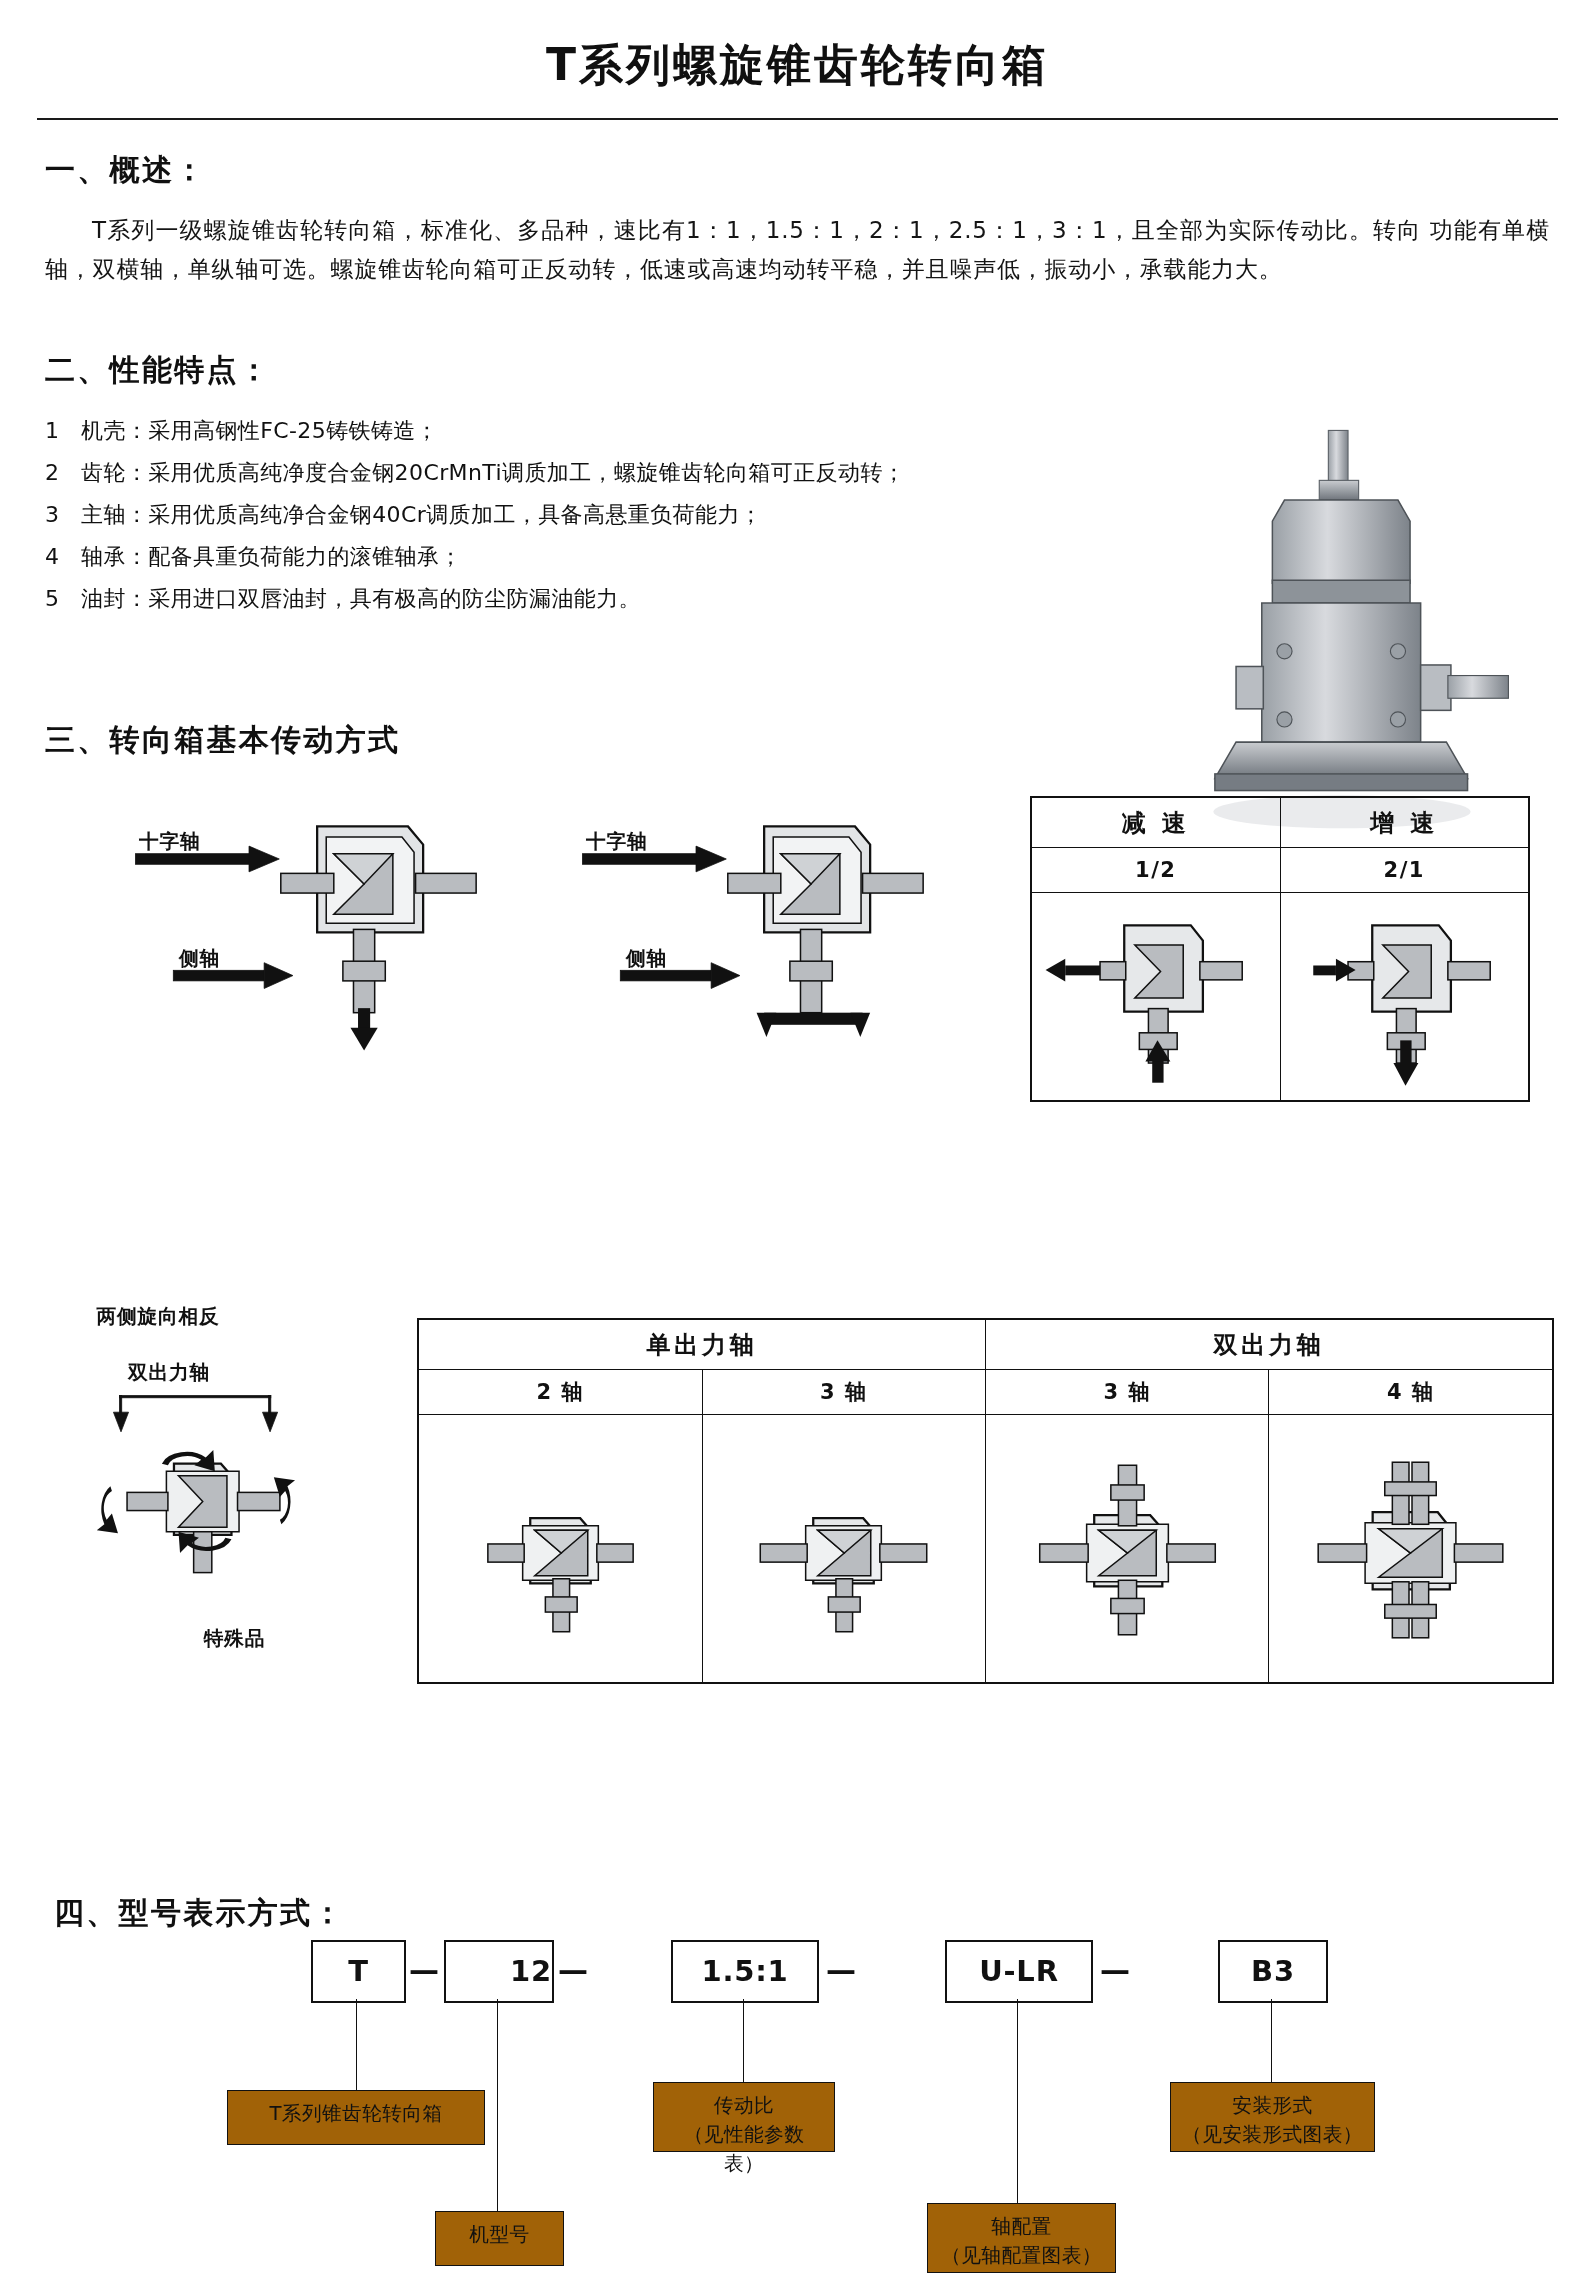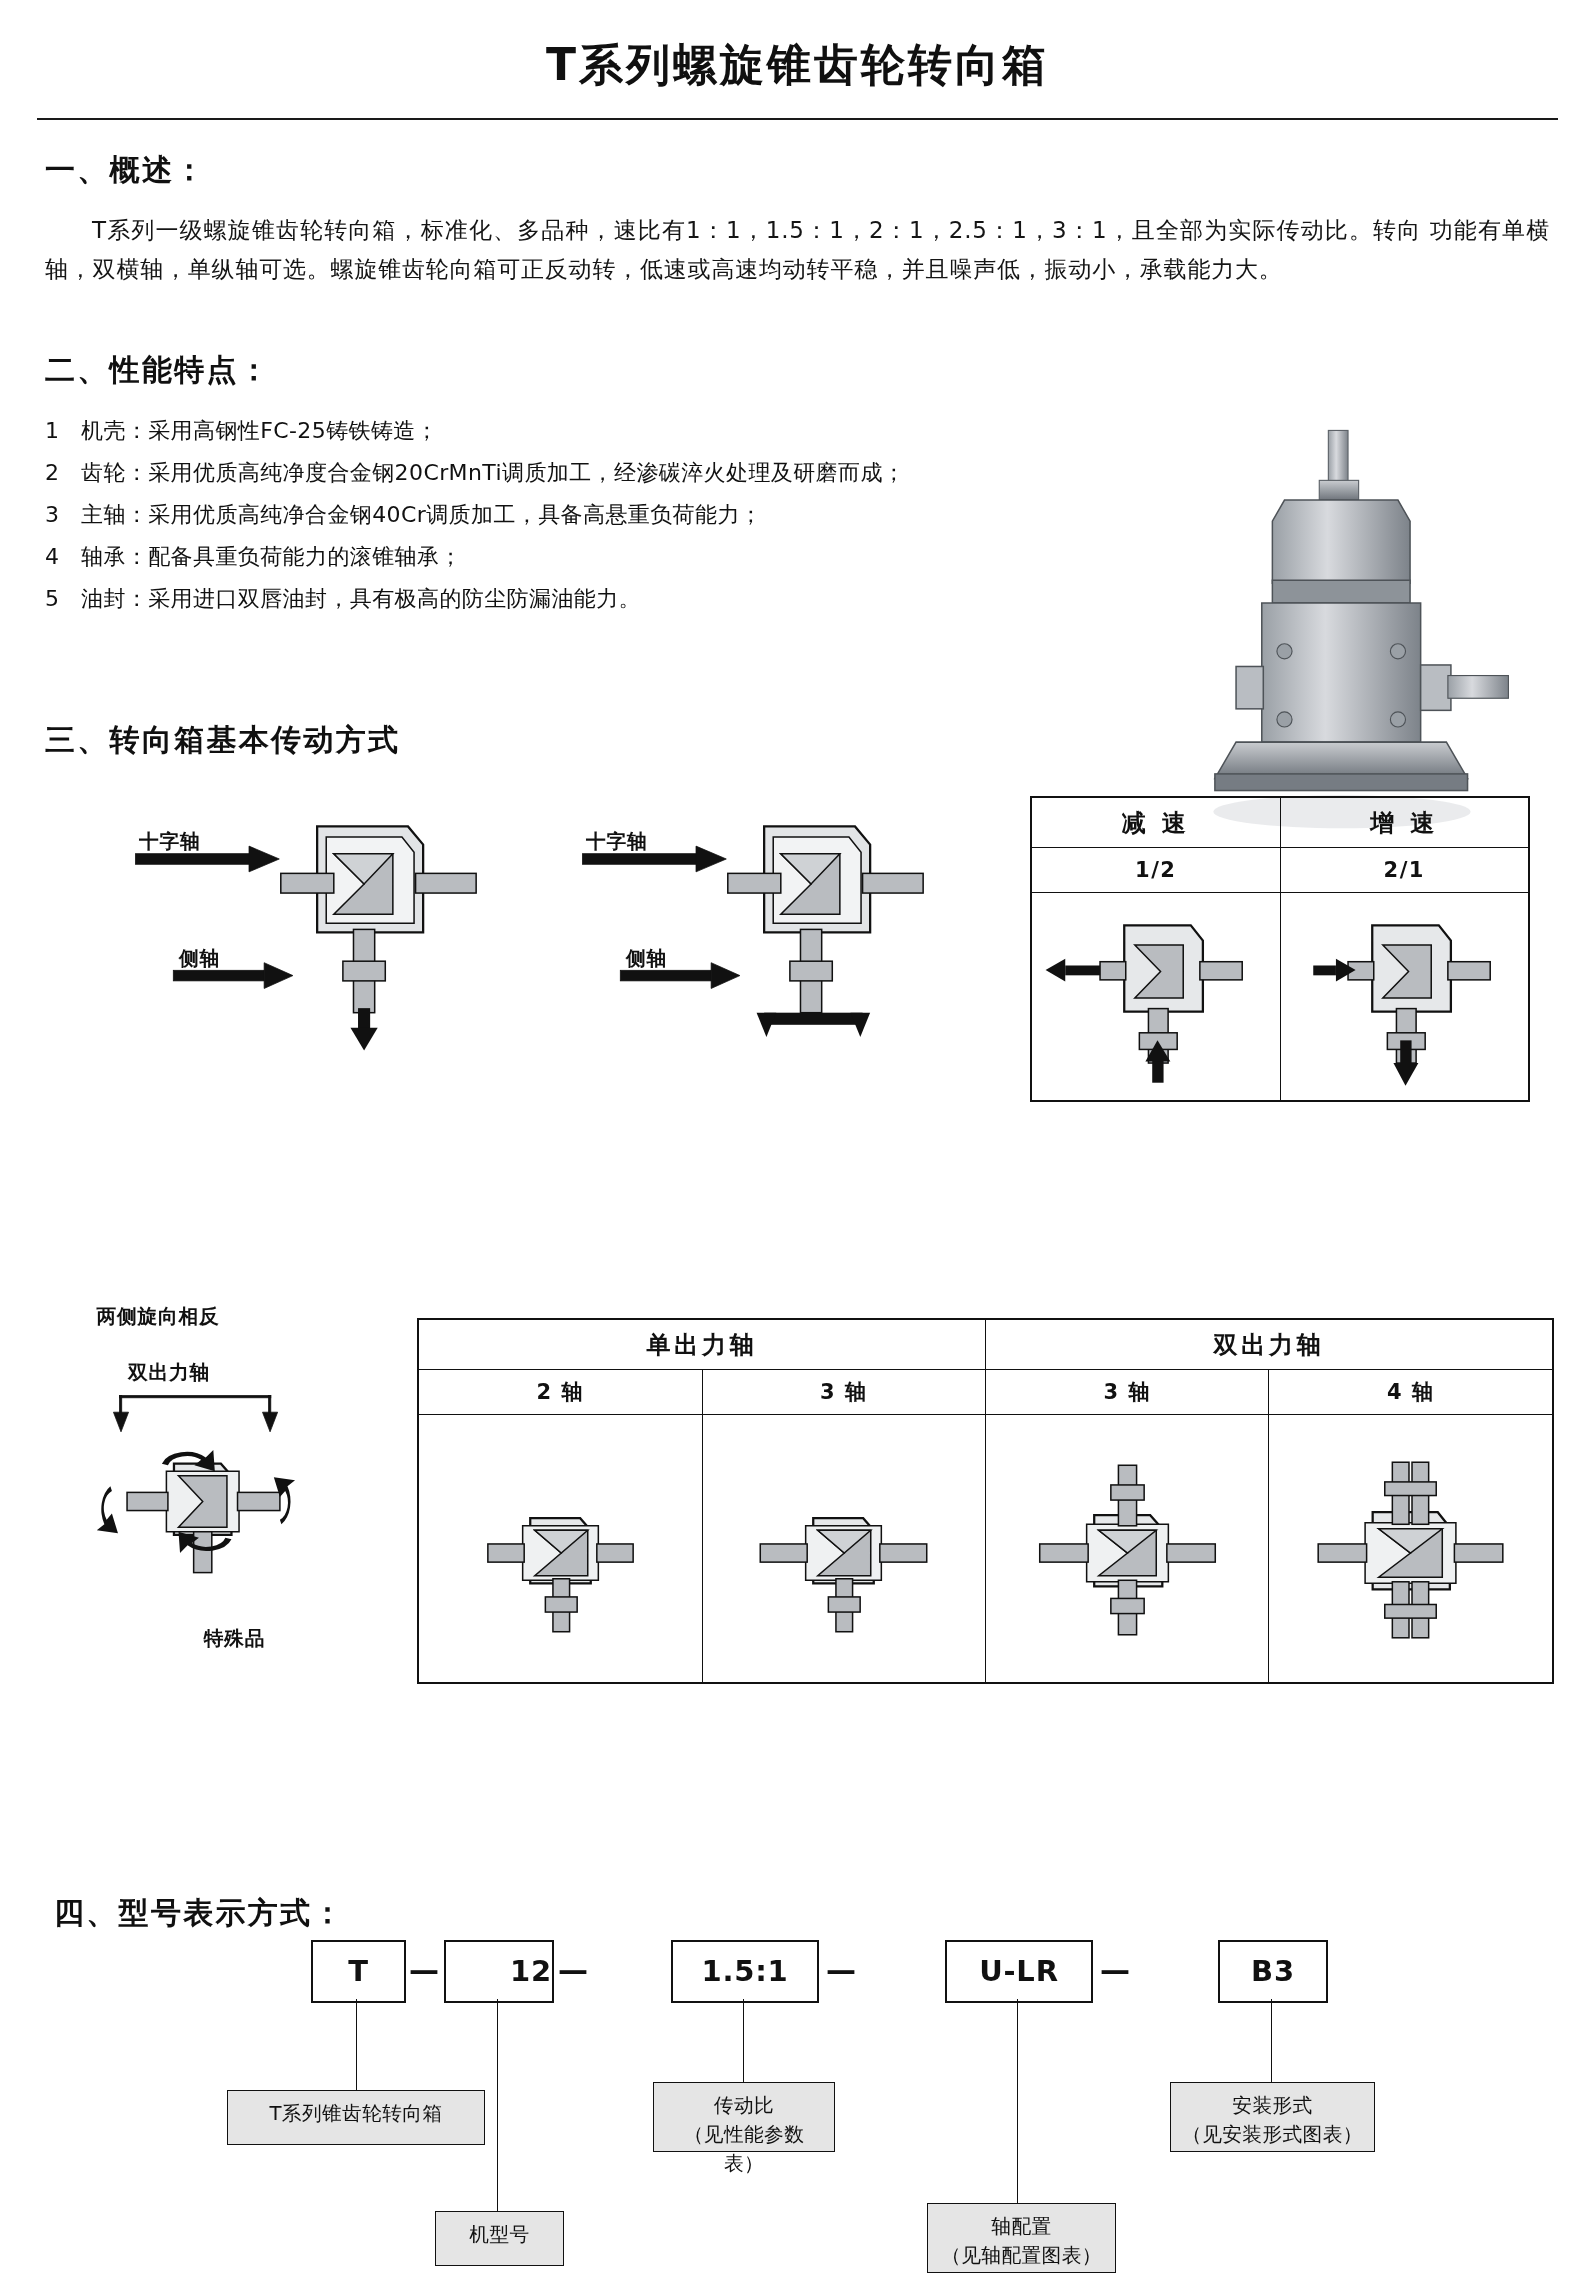--- a/index.html
+++ b/index.html
@@ -168,21 +168,21 @@
   .dash {
     position: absolute;
     font-size: 30px;
     font-weight: bold;
     line-height: 59px;
     height: 59px;
   }
   .desc-box {
     position: absolute;
     border: 1.5px solid #111;
-    background: #e5e5e5;
+    background: #a16207;
     text-align: center;
     font-size: 19.7px;
     line-height: 29px;
     padding: 7.6px 10.6px;
     box-sizing: border-box;
     letter-spacing: 0.4px;
   }
   .vline {
     position: absolute;
     border-left: 1.5px solid #111;
@@ -201,21 +201,21 @@
   <div class="para"><span class="indent"></span><span>T系列一级螺旋锥齿轮转向箱，标准化、多品种，速比有1：1，1.5：1，2：1，2.5：1，3：1，且全部为实际传动比。转向 功能有单横轴，双横轴，单纵轴可选。螺旋锥齿轮向箱可正反动转，低速或高速均动转平稳，并且噪声低，振动小，承载能力大。</span></div>
 
   <div class="sec-head" style="margin-top:61px;">二、性能特点：</div>
   <ul class="feature-list">
     <li>
         <span class="num">1</span>
         <span class="txt">机壳：采用高钢性FC-25铸铁铸造；</span>
       </li>
     <li>
         <span class="num">2</span>
-        <span class="txt">齿轮：采用优质高纯净度合金钢20CrMnTi调质加工，经渗碳淬火处理及研磨而成；</span>
+        <span class="txt">齿轮：采用优质高纯净度合金钢20CrMnTi调质加工，螺旋锥齿轮向箱可正反动转；</span>
       </li>
     <li>
         <span class="num">3</span>
         <span class="txt">主轴：采用优质高纯净合金钢40Cr调质加工，具备高悬重负荷能力；</span>
       </li>
     <li>
         <span class="num">4</span>
         <span class="txt">轴承：配备具重负荷能力的滚锥轴承；</span>
       </li>
     <li>

